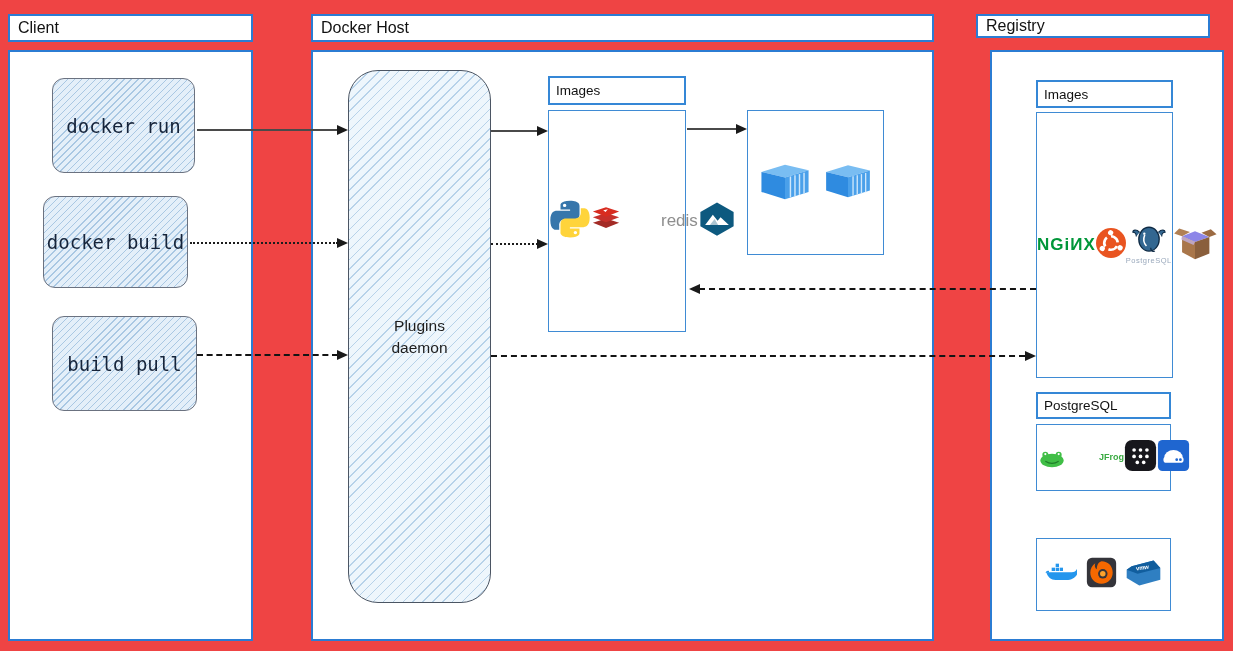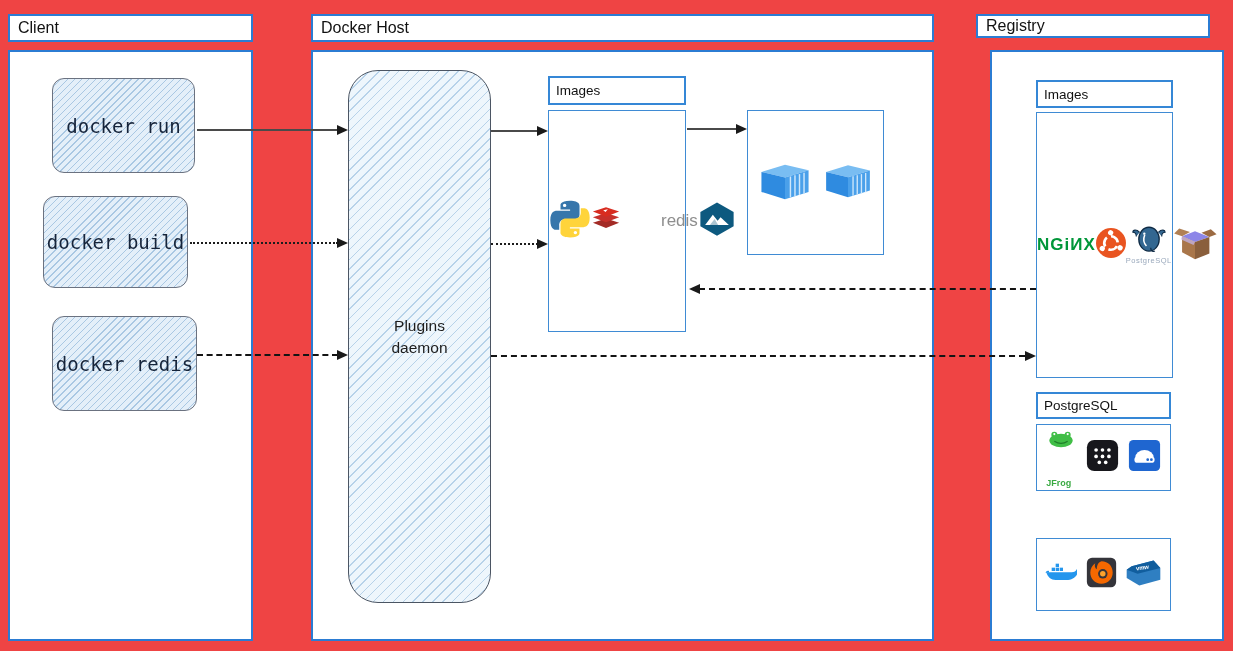--- a/index.html
+++ b/index.html
@@ -40,41 +40,41 @@
         border-top:5.5px solid transparent;border-bottom:5.5px solid transparent;}
   .head.right{border-left:11px solid #1a1a1a;}
   .head.left{border-right:11px solid #1a1a1a;}
 
   
   .logo-row{display:flex;align-items:center;gap:6px;}
   .redis-label{font-size:17px;color:#8e8e8e;padding-left:34px;}
   .nginx-word{font-size:17px;font-weight:bold;color:#009639;letter-spacing:1px;}
   .pg-wrap{display:flex;flex-direction:column;align-items:center;gap:1px;}
   .pg-label{font-size:7.5px;color:#9aa9bc;letter-spacing:.5px;}
-  .jfrog-wrap{display:flex;flex-direction:column;align-items:flex-start;gap:32px;}
+  .jfrog-wrap{display:flex;flex-direction:row;align-items:center;gap:32px;}
   .jfrog-label{font-size:9px;font-weight:bold;color:#3aaa42;margin-top:-2px;}
 </style>
 </head>
 <body>
 
 <div class="canvas">
 
   <div class="frame-title" style="left:8px;top:14px;width:245px;height:28px">
     <span>Client</span>
   </div>
   <div class="frame" style="left:8px;top:50px;width:245px;height:591px"></div>
 
   <div class="cmd hatch-fine" style="left:52px;top:78px;width:143px;height:95px">
     <span>docker run</span>
   </div>
   <div class="cmd hatch-fine" style="left:43px;top:196px;width:145px;height:92px">
     <span>docker build</span>
   </div>
   <div class="cmd hatch-fine" style="left:52px;top:316px;width:145px;height:95px">
-    <span>docker redis</span>
+    <span>build pull</span>
   </div>
 
   <div class="frame-title" style="left:311px;top:14px;width:623px;height:28px">
     <span>Docker Host</span>
   </div>
   <div class="frame" style="left:311px;top:50px;width:623px;height:591px"></div>
 
   <div class="daemon hatch" style="left:348px;top:70px;width:143px;height:533px">
     <span>Plugins daemon</span>
   </div>

